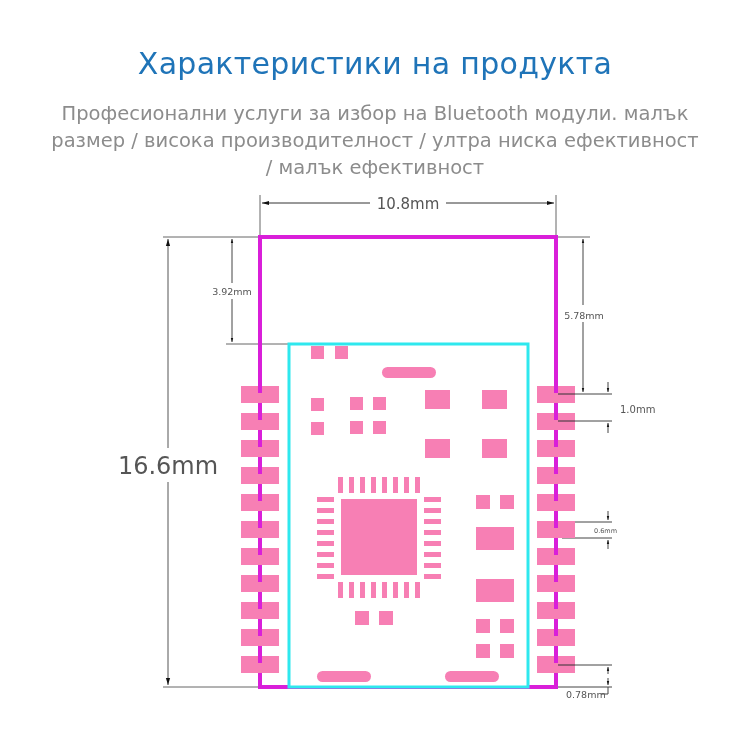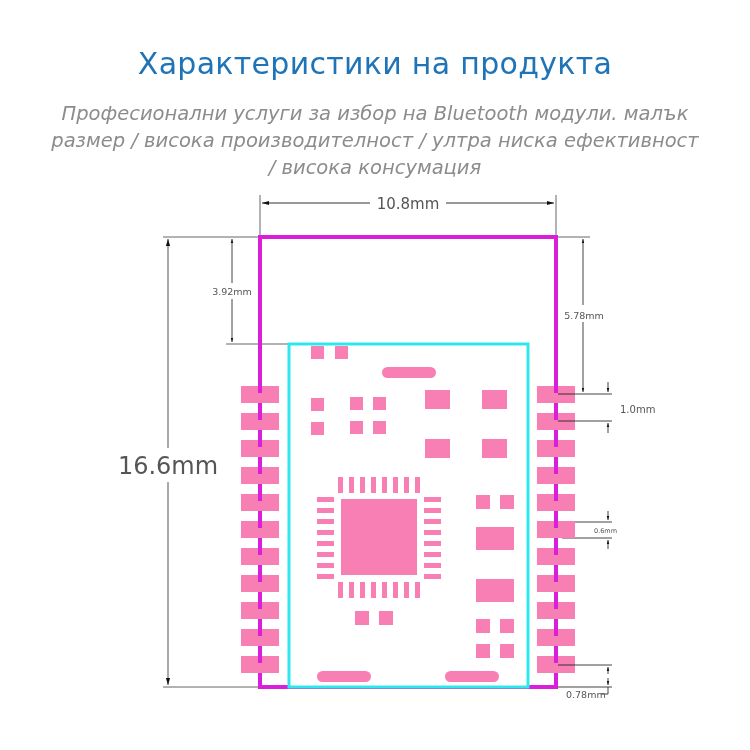--- a/index.html
+++ b/index.html
@@ -1,29 +1,29 @@
 <!DOCTYPE html>
 <html><head>
 <meta charset="utf-8">
 <style>
   html, body { margin: 0; padding: 0; }
   body { width: 750px; height: 750px; background: #ffffff; position: relative; overflow: hidden; font-family: "DejaVu Sans", sans-serif; }
   .title { position: absolute; top: 46px; left: 0; width: 750px; text-align: center; font-size: 30px; color: #1f74b8; letter-spacing: 0.3px; }
-  .subtitle { position: absolute; top: 100px; left: 20px; width: 710px; text-align: center; font-size: 19.5px; line-height: 27px; color: #8c8c8c; font-style: italic; }
+  .subtitle { position: absolute; top: 100px; left: 20px; width: 710px; text-align: center; font-size: 19.5px; line-height: 27px; color: #8c8c8c; }
   svg { position: absolute; left: 0; top: 0; }
   .dim-text { font-family: "DejaVu Sans", sans-serif; fill: #555; }
 </style>
 </head>
 <body>
 
 <div class="title">Характеристики на продукта</div>
 <div class="subtitle">
   <div>Професионални услуги за избор на Bluetooth модули. малък</div>
   <div>размер / висока производителност / ултра ниска ефективност</div>
-  <div>/ висока консумация</div>
+  <div>/ малък ефективност</div>
 </div>
 
 <svg width="750" height="750" viewBox="0 0 750 750">
   <defs>
     <marker id="arr" viewBox="0 0 10 10" refX="10" refY="5" markerWidth="7" markerHeight="14" orient="auto-start-reverse" markerUnits="userSpaceOnUse">
       <path d="M0,2 L10,5 L0,8 z" fill="#111"></path>
     </marker>
     <marker id="arrs" viewBox="0 0 10 10" refX="10" refY="5" markerWidth="4" markerHeight="8" orient="auto-start-reverse" markerUnits="userSpaceOnUse">
       <path d="M0,2 L10,5 L0,8 z" fill="#111"></path>
     </marker>

